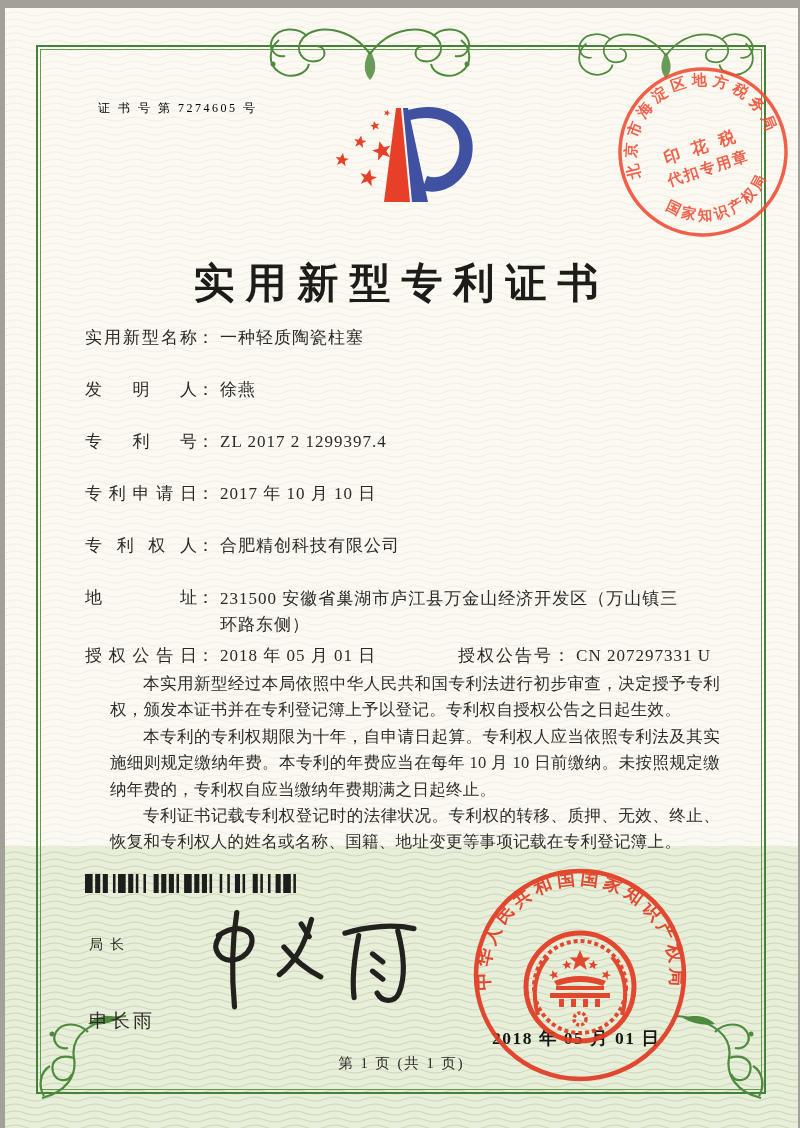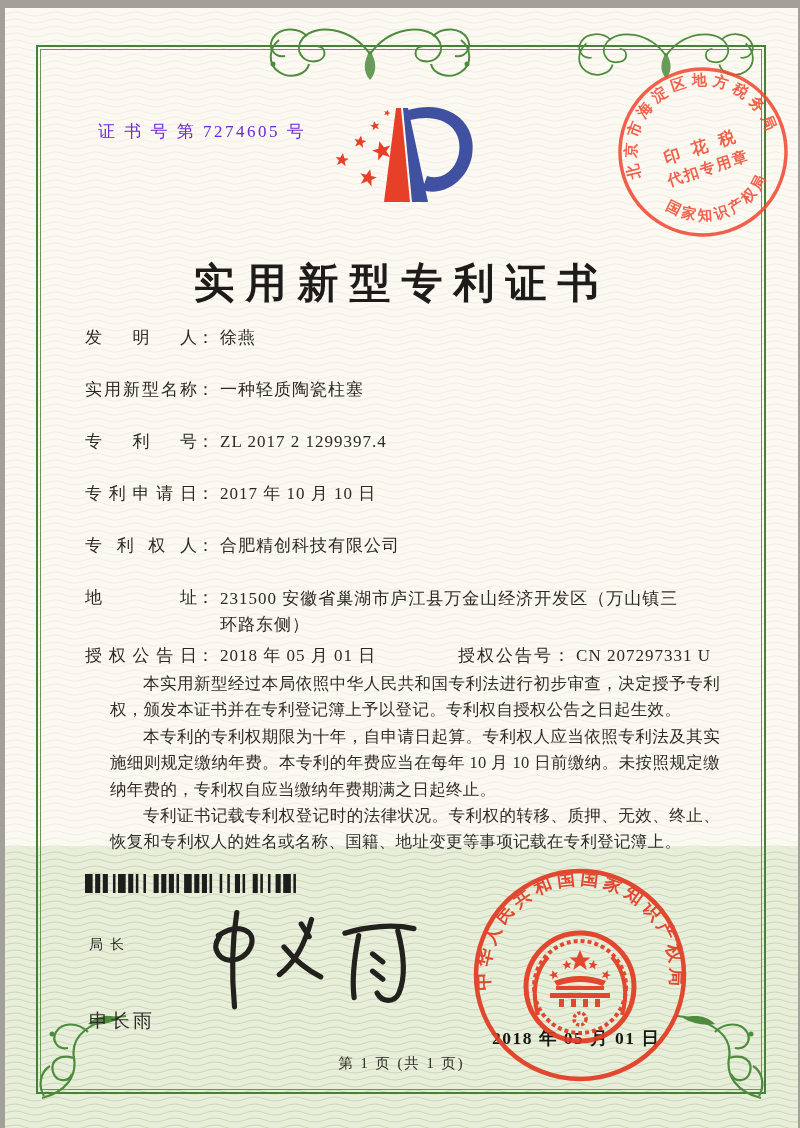--- a/index.html
+++ b/index.html
@@ -5,21 +5,21 @@
   html,body{margin:0;padding:0;}
   .canvas{position:relative;width:800px;height:1128px;background:#a39f99;overflow:hidden;
           font-family:"Liberation Serif","DejaVu Serif",serif;color:#2b2a26;}
   .paper{position:absolute;left:5px;top:8px;right:2px;bottom:0;background:#fbf9f1;}
   .green-band{position:absolute;left:0;right:0;top:838px;bottom:0;background:#e7eeda;z-index:0;}
   .waves{position:absolute;inset:0;z-index:1;pointer-events:none;}
   .frame{position:absolute;left:31px;top:37px;right:32px;bottom:34px;border:2.5px solid #47803c;z-index:2;}
   .frame::after{content:"";position:absolute;inset:2px;border:1px solid #639a4b;}
   .orn{position:absolute;z-index:3;}
   .content{position:absolute;inset:0;z-index:4;}
-  .cert-no{position:absolute;left:93px;top:112px;font-size:17px;letter-spacing:2.5px;color:#6d28d9;}
+  .cert-no{position:absolute;left:93px;top:92px;font-size:12px;letter-spacing:2.5px;color:#000000;}
   .logo{position:absolute;left:325px;top:90px;}
   .title{position:absolute;left:0;right:0;top:204px;text-align:center;font-size:41px;font-weight:700;
          letter-spacing:11px;color:#1d1c1a;margin-top:44px;}
   .fields{position:absolute;left:80px;right:75px;top:318px;font-size:17px;}
   .frow{margin-bottom:29px;line-height:23px;white-space:nowrap;}
   .flabel{display:inline-block;width:112px;text-align:justify;text-align-last:justify;vertical-align:top;}
   .fcolon{display:inline-block;vertical-align:top;margin-right:6px;}
   .fvalue{letter-spacing:1px;}
   .frow.addr{white-space:normal;margin-bottom:7px;}
   .frow.addr .fvalue{display:inline-block;max-width:468px;line-height:25.5px;vertical-align:top;}
@@ -277,24 +277,24 @@
         <use href="#star" transform="translate(52,53) scale(1.0) rotate(-15)"></use>
         <use href="#star" transform="translate(12,62) scale(0.7) rotate(8)"></use>
         <use href="#star" transform="translate(38,80) scale(0.9) rotate(14)"></use>
       </g>
     </svg>
 
     <div class="title">实用新型专利证书</div>
 
     <div class="fields">
       <div class="frow">
+        <span class="flabel">实用新型名称</span><span class="fcolon">：</span><span class="fvalue">一种轻质陶瓷柱塞</span>
+      </div>
+      <div class="frow">
         <span class="flabel">发明人</span><span class="fcolon">：</span><span class="fvalue">徐燕</span>
-      </div>
-      <div class="frow">
-        <span class="flabel">实用新型名称</span><span class="fcolon">：</span><span class="fvalue">一种轻质陶瓷柱塞</span>
       </div>
       <div class="frow">
         <span class="flabel">专利号</span><span class="fcolon">：</span><span class="fvalue">ZL 2017 2 1299397.4</span>
       </div>
       <div class="frow">
         <span class="flabel">专利申请日</span><span class="fcolon">：</span><span class="fvalue">2017 年 10 月 10 日</span>
       </div>
       <div class="frow">
         <span class="flabel">专利权人</span><span class="fcolon">：</span><span class="fvalue">合肥精创科技有限公司</span>
       </div>

